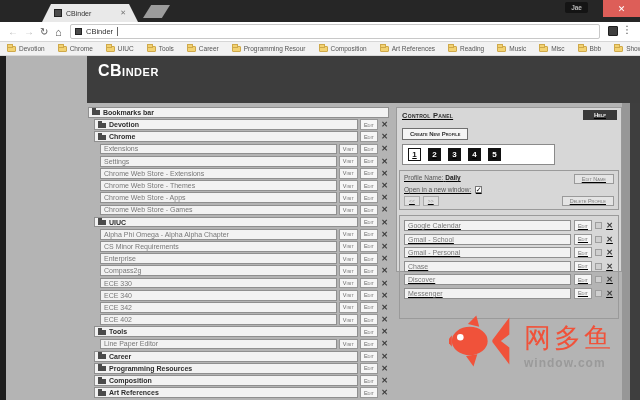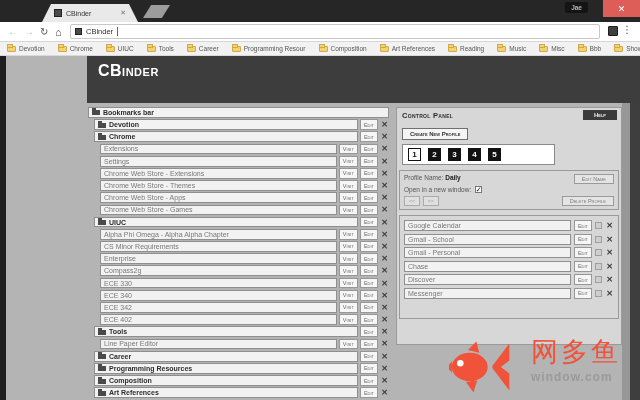--- a/index.html
+++ b/index.html
@@ -60,21 +60,21 @@
   .label-box { flex:1; background:#f2f2f2; border:1px solid #8f8f8f; display:flex; align-items:center;
                padding:0 3px; font-size:7px; color:#787878; gap:3px; white-space:nowrap; overflow:hidden; }
   .brow.folder .label-box, .brow.header .label-box { font-weight:bold; color:#2d2d2d; }
   .ficon { width:8px; height:5px; background:#4a4a4a; position:relative; margin-top:1px; flex:none; }
   .ficon::before { content:''; position:absolute; left:0; top:-2px; width:4px; height:2px; background:#4a4a4a; }
   .btn { background:#f6f6f6; border:1px solid #979797; color:#6a6a6a; font-size:5.5px; font-variant:small-caps;
          display:flex; align-items:center; justify-content:center; padding:0 3px; min-width:18px; flex:none; cursor:default; }
   .xicon { color:#3c3c3c; font-size:8px; font-weight:bold; display:flex; align-items:center; justify-content:center; width:9px; flex:none; }
 
   
-  .cpanel { position:absolute; left:396px; top:51px; width:226px; height:238px; background:#d7d7d7; border:1px solid #9a9a9a; }
+  .cpanel { position:absolute; left:396px; top:51px; width:226px; height:165px; background:#d7d7d7; border:1px solid #9a9a9a;text-decoration:underline; }
   .cp-header { display:flex; justify-content:space-between; align-items:center; padding:2px 4px 2px 5px; }
   .cp-title { font-size:7.5px; font-weight:bold; font-variant:small-caps; color:#2b2b2b; letter-spacing:0.3px; }
   .help-btn { background:#3a3a3a; color:#f0f0f0; font-size:6px; font-variant:small-caps; font-weight:bold; padding:2px 11px; }
   .create-btn { display:inline-block; margin:1px 0 0 5px; border:1px solid #6f6f6f; background:#f5f5f5;
                 font-size:6px; font-variant:small-caps; font-weight:bold; color:#333; padding:2px 7px; }
   .numbox { margin:4px 0 0 5px; width:153px; height:21px; background:#fff; border:1px solid #8a8a8a;
             display:flex; align-items:center; gap:7px; padding-left:5px; }
   .num { width:13px; height:13px; display:flex; align-items:center; justify-content:center;
          font-size:8px; font-weight:bold; background:#111; color:#fff; }
   .num.active { background:#fff; color:#111; border:1.5px solid #111; }
@@ -89,21 +89,21 @@
               align-items:center; justify-content:center; font-size:7px; color:#111; line-height:1; }
   .pb-row3 { display:flex; justify-content:space-between; align-items:center; margin-top:3px; }
   .arrow-btns { display:flex; gap:3px; }
   .arrow-btn { background:#e0e0e0; border:1px solid #aaa; color:#999; font-size:5px; padding:1px 4px; }
   .cp-list { margin:5px 2px 0 2px; border:1px solid #9a9a9a; padding:4px 4px; height:104px; }
   .cp-row { display:flex; align-items:stretch; gap:3px; height:11px; margin-bottom:2.6px; }
   .cp-row .label-box { font-size:7px; }
   .cp-check { width:7px; height:7px; background:#cfcfcf; border:1px solid #9e9e9e; align-self:center; flex:none; }
 
   
-  .watermark { position:absolute; left:449px; top:282px; display:flex; align-items:flex-start; gap:16px; }
+  .watermark { position:absolute; left:449px; top:256px; display:flex; align-items:flex-end; gap:9px; }
   .wm-text { display:flex; flex-direction:column; gap:2px; }
   .wm-brand { font-size:27px; color:#f0523a; letter-spacing:3px; line-height:1.1; }
   .wm-domain { font-size:12px; font-weight:bold; color:#9a9a9a; letter-spacing:1px; }
 </style>
 </head>
 <body>
 
 <div class="tabstrip">
   <div class="tab">
     <span class="tab-favicon"></span>

